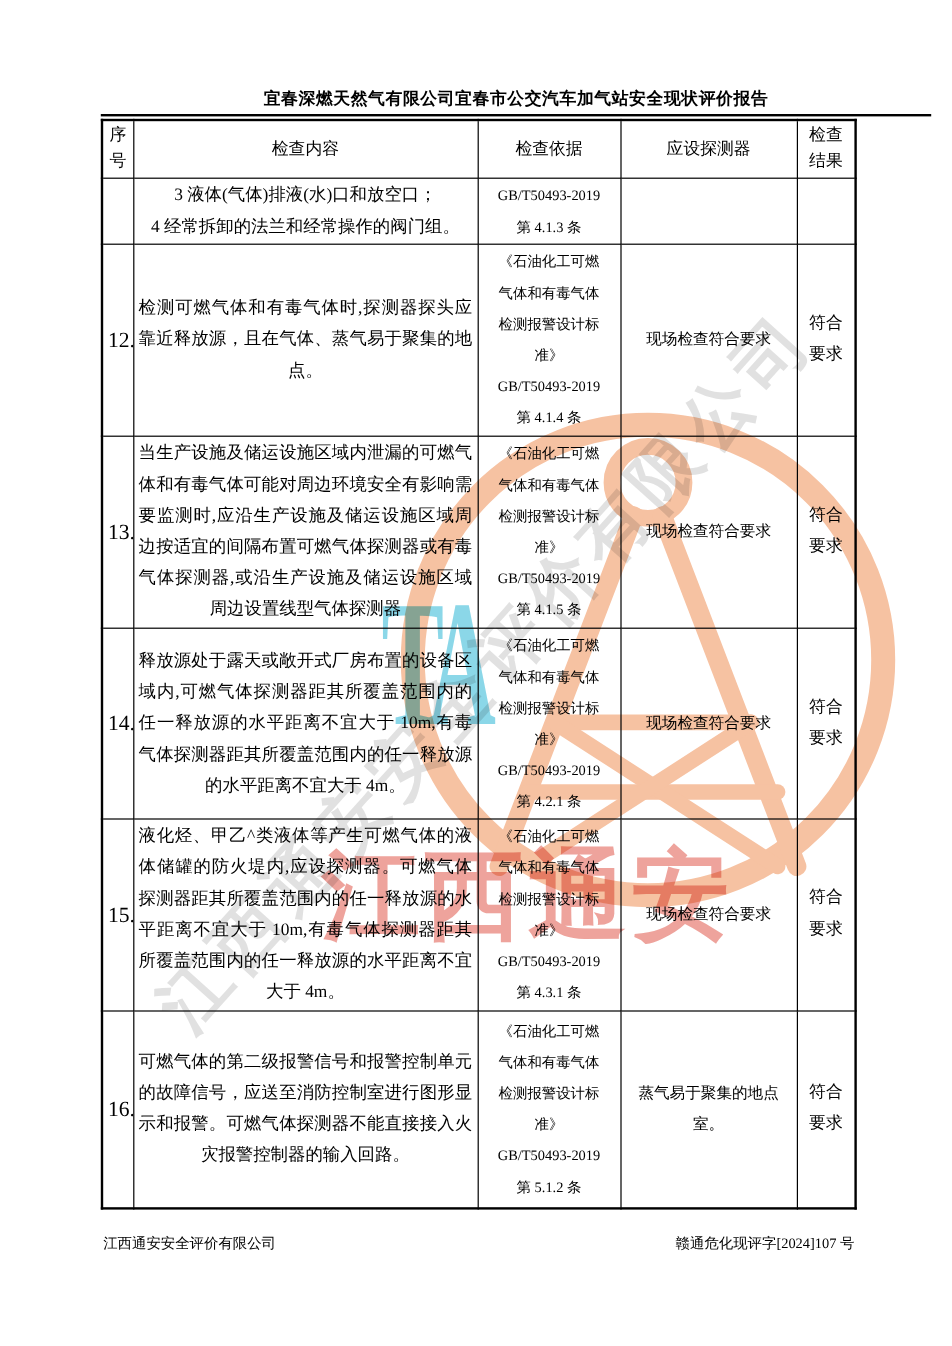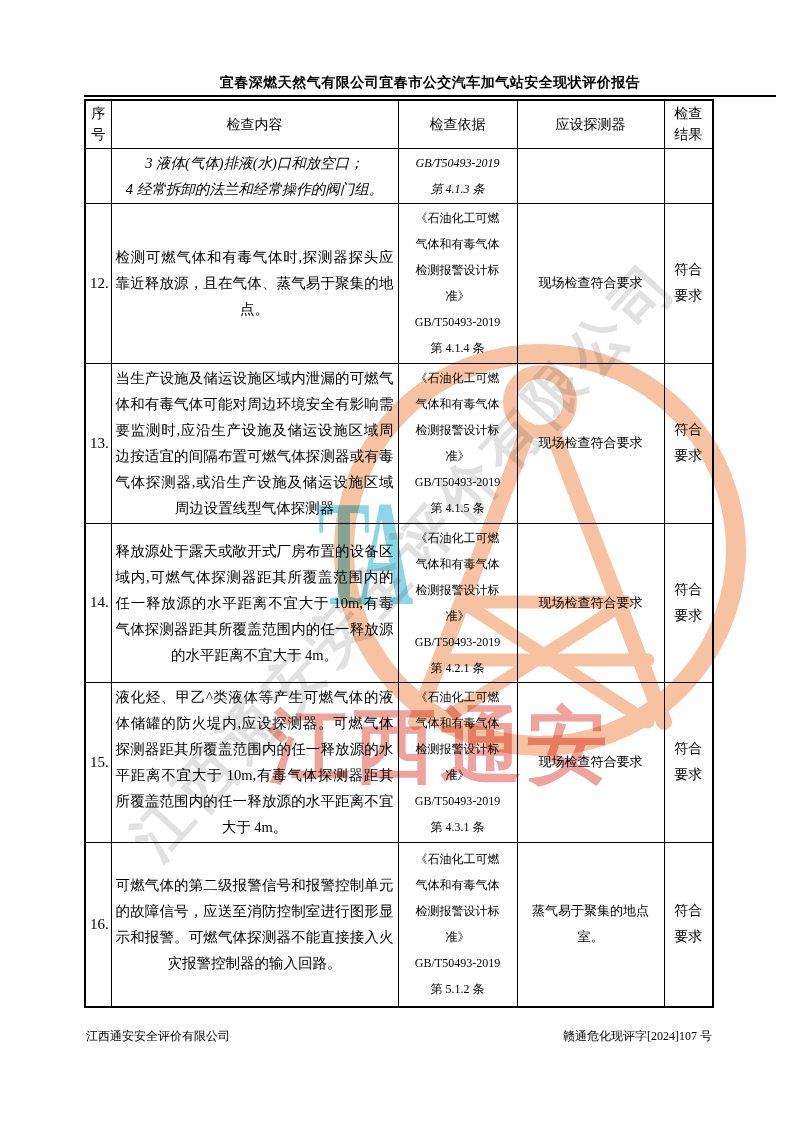--- a/index.html
+++ b/index.html
@@ -28,39 +28,39 @@
   }
   table.checklist td,table.checklist th{
     border:1px solid #000;
     padding:1px 4px;
     vertical-align:middle;
     font-weight:normal;
     overflow:hidden;
   }
   th.hdr{font-size:14px;line-height:21px;text-align:center;white-space:pre-line;}
   tr.header-row{height:48px;}
-  td.no{font-size:15px;text-align:center;padding:1px 1px;}
+  td.no{font-size:18px;text-align:center;padding:1px 1px;}
   td.content{
     font-size:14.5px;line-height:26px;
     text-align:justify;text-align-last:center;
   }
   td.content.centered{text-align:center;text-align-last:auto;white-space:pre-line;}
   td.basis{
     font-size:12px;line-height:26px;
     text-align:center;white-space:pre-line;padding:1px 2px;
   }
   td.situation{
     font-size:13px;line-height:26px;
     text-align:center;white-space:pre-line;
   }
   td.result{
     font-size:14px;line-height:26px;
     text-align:center;white-space:pre-line;padding:1px 2px;
   }
-  .r11{height:55px;font-style:italic;} .r12{height:160px;} .r13{height:160px;}
+  .r11{height:55px;} .r12{height:160px;} .r13{height:160px;}
   .r14{height:155px;} .r15{height:160px;} .r16{height:165px;}
 
   .footer{
     position:absolute;left:84px;top:1028px;width:628px;height:18px;
     font-size:12px;
   }
   .footer .f-left{position:absolute;left:2px;top:0;}
   .footer .f-center{position:absolute;left:0;right:0;top:0;text-align:center;}
   .footer .f-right{position:absolute;right:0;top:0;}
 

